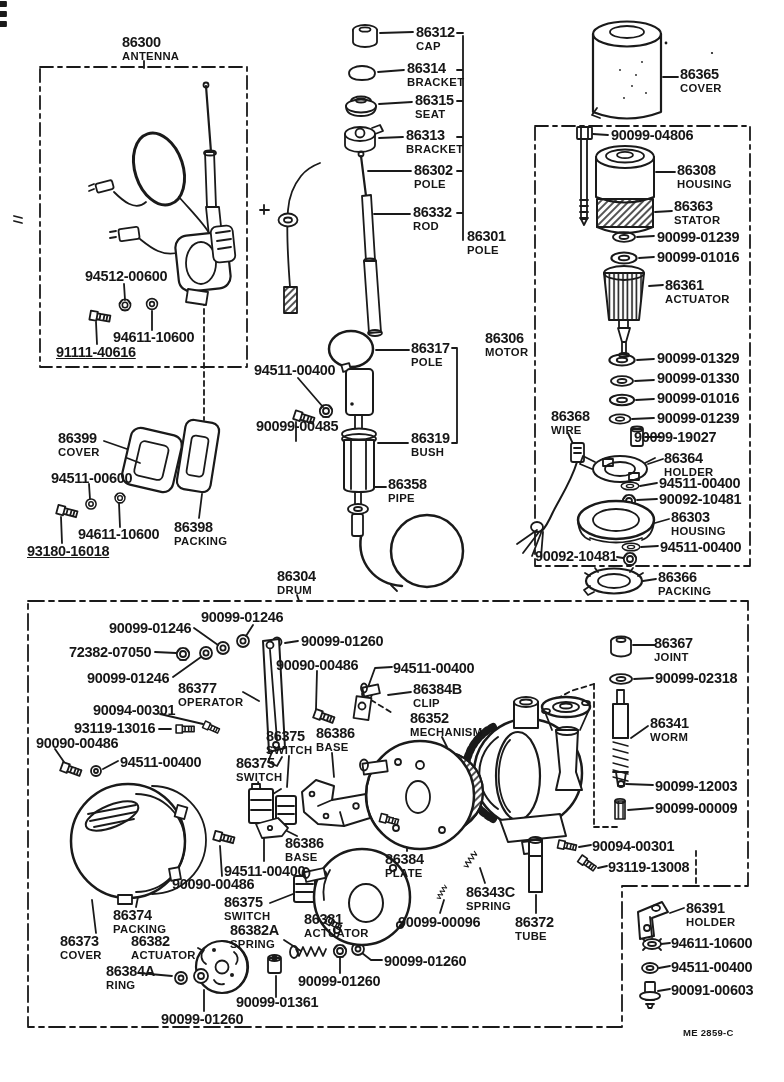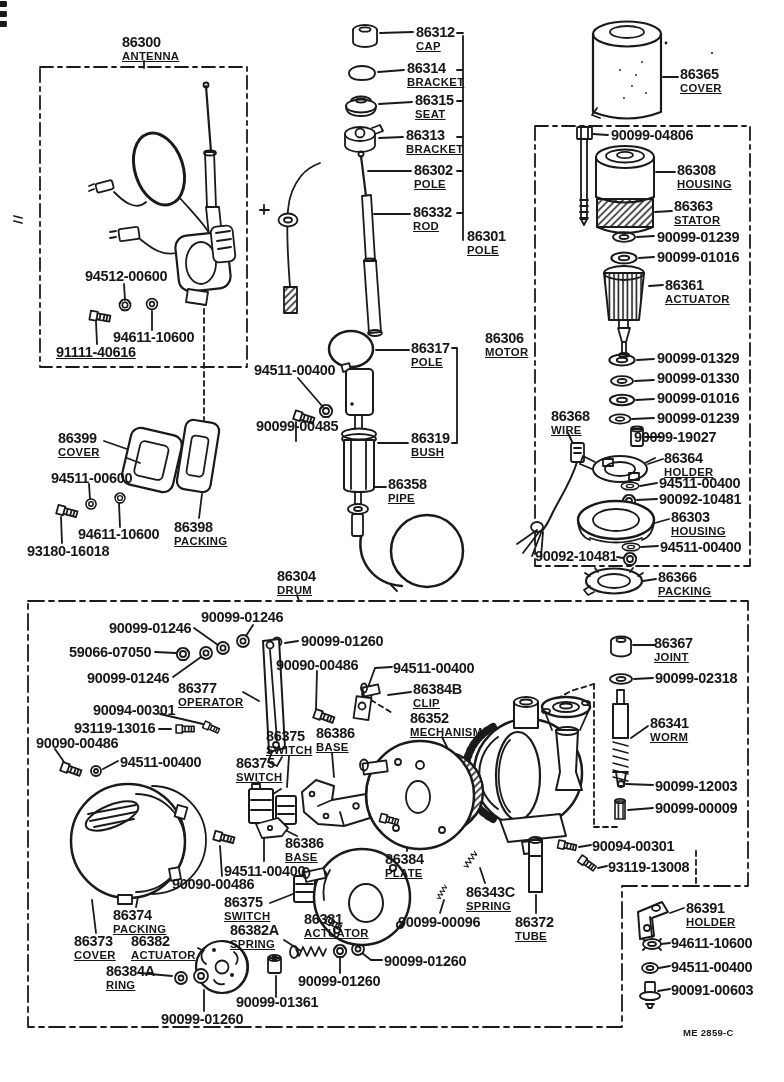--- a/index.html
+++ b/index.html
@@ -2,21 +2,21 @@
 <html><head>
 <meta charset="utf-8">
 <style>
   html,body{margin:0;padding:0;background:#e8e8e8;}
   #page{position:relative;width:784px;height:1082px;background:#ffffff;overflow:hidden;
         font-family:"Liberation Sans",sans-serif;}
   #art{position:absolute;left:0;top:0;}
   g.ink{stroke:#1a1a1a;fill:none;stroke-width:1.8;stroke-linecap:round;stroke-linejoin:round;}
   .co{position:absolute;color:#161616;white-space:nowrap;}
   .co .num{display:block;font:700 14.5px/1.05 "Liberation Sans",sans-serif;letter-spacing:-0.3px;}
-  .co .nm{display:block;font:700 11.3px/1 "Liberation Sans",sans-serif;letter-spacing:0.3px;margin-top:1px;text-decoration:underline;}
+  .co .nm{display:block;font:700 11.3px/1 "Liberation Sans",sans-serif;letter-spacing:0.3px;margin-top:1px;}
   #plate-code{position:absolute;left:683px;top:1028px;font:700 9.5px/1 "Liberation Sans",sans-serif;
         color:#161616;letter-spacing:0.3px;}
 </style>
 </head>
 <body>
 
 <div id="page">
 
 <svg id="art" width="784" height="1082" viewBox="0 0 784 1082">
   <defs>
@@ -403,21 +403,21 @@
       <div class="co" style="left: 58px; top: 431px;">
         <span class="num">86399</span>
         <span class="nm">COVER</span>
       </div>
       <div class="co" style="left: 51px; top: 471px;">
         <span class="num">94511-00600</span>
       </div>
       <div class="co" style="left: 78px; top: 527px;">
         <span class="num">94611-10600</span>
       </div>
-      <div class="co" style="left: 27px; top: 544px;">
+      <div class="co" style="left: 27px; top: 544px; text-decoration: underline;">
         <span class="num">93180-16018</span>
       </div>
       <div class="co" style="left: 174px; top: 520px;">
         <span class="num">86398</span>
         <span class="nm">PACKING</span>
       </div>
       <div class="co" style="left: 416px; top: 25px;">
         <span class="num">86312</span>
         <span class="nm">CAP</span>
       </div>
@@ -542,21 +542,21 @@
       <div class="co" style="left: 201px; top: 610px;">
         <span class="num">90099-01246</span>
       </div>
       <div class="co" style="left: 109px; top: 621px;">
         <span class="num">90099-01246</span>
       </div>
       <div class="co" style="left: 301px; top: 634px;">
         <span class="num">90099-01260</span>
       </div>
       <div class="co" style="left: 69px; top: 645px;">
-        <span class="num">59066-07050</span>
+        <span class="num">72382-07050</span>
       </div>
       <div class="co" style="left: 276px; top: 658px;">
         <span class="num">90090-00486</span>
       </div>
       <div class="co" style="left: 87px; top: 671px;">
         <span class="num">90099-01246</span>
       </div>
       <div class="co" style="left: 393px; top: 661px;">
         <span class="num">94511-00400</span>
       </div>
@@ -662,21 +662,21 @@
       <div class="co" style="left: 671px; top: 960px;">
         <span class="num">94511-00400</span>
       </div>
       <div class="co" style="left: 671px; top: 983px; text-align: right;">
         <span class="num">90091-00603</span>
       </div>
       <div class="co" style="left: 113px; top: 908px;">
         <span class="num">86374</span>
         <span class="nm">PACKING</span>
       </div>
-      <div class="co" style="left: 74px; top: 934px;">
+      <div class="co" style="left: 60px; top: 934px;">
         <span class="num">86373</span>
         <span class="nm">COVER</span>
       </div>
       <div class="co" style="left: 131px; top: 934px;">
         <span class="num">86382</span>
         <span class="nm">ACTUATOR</span>
       </div>
       <div class="co" style="left: 230px; top: 923px;">
         <span class="num">86382A</span>
         <span class="nm">SPRING</span>

